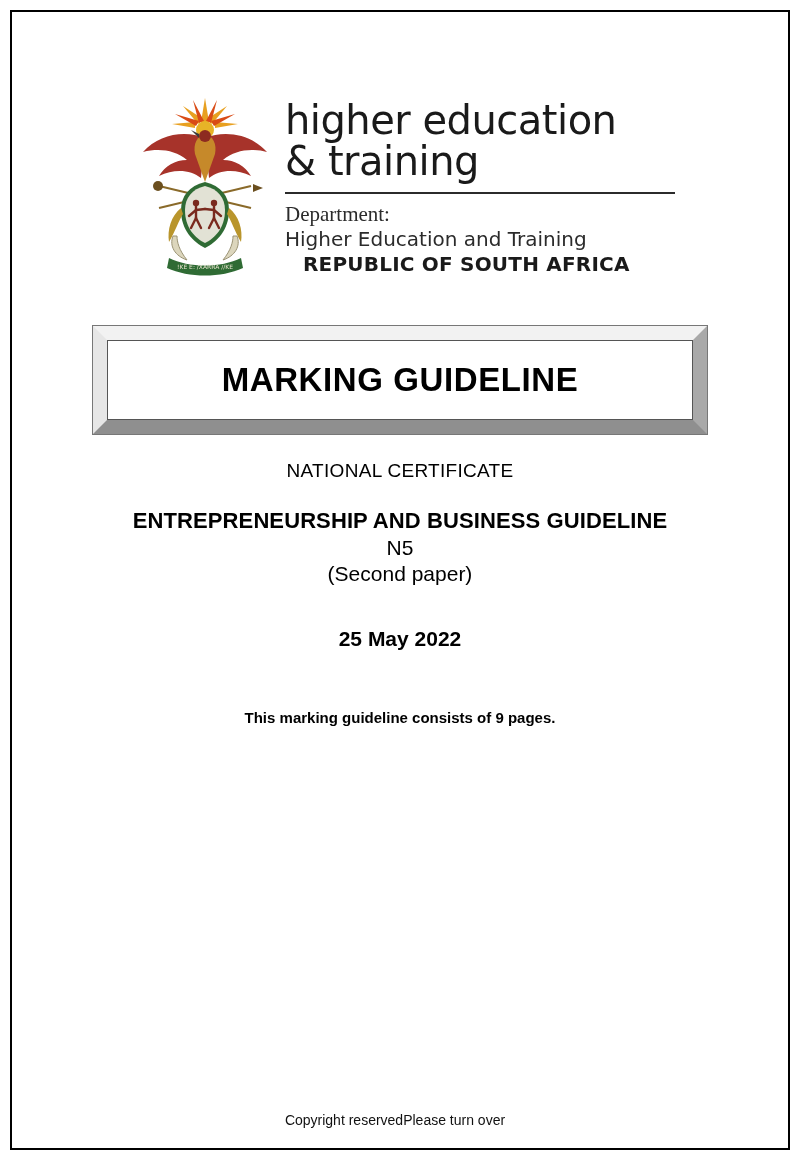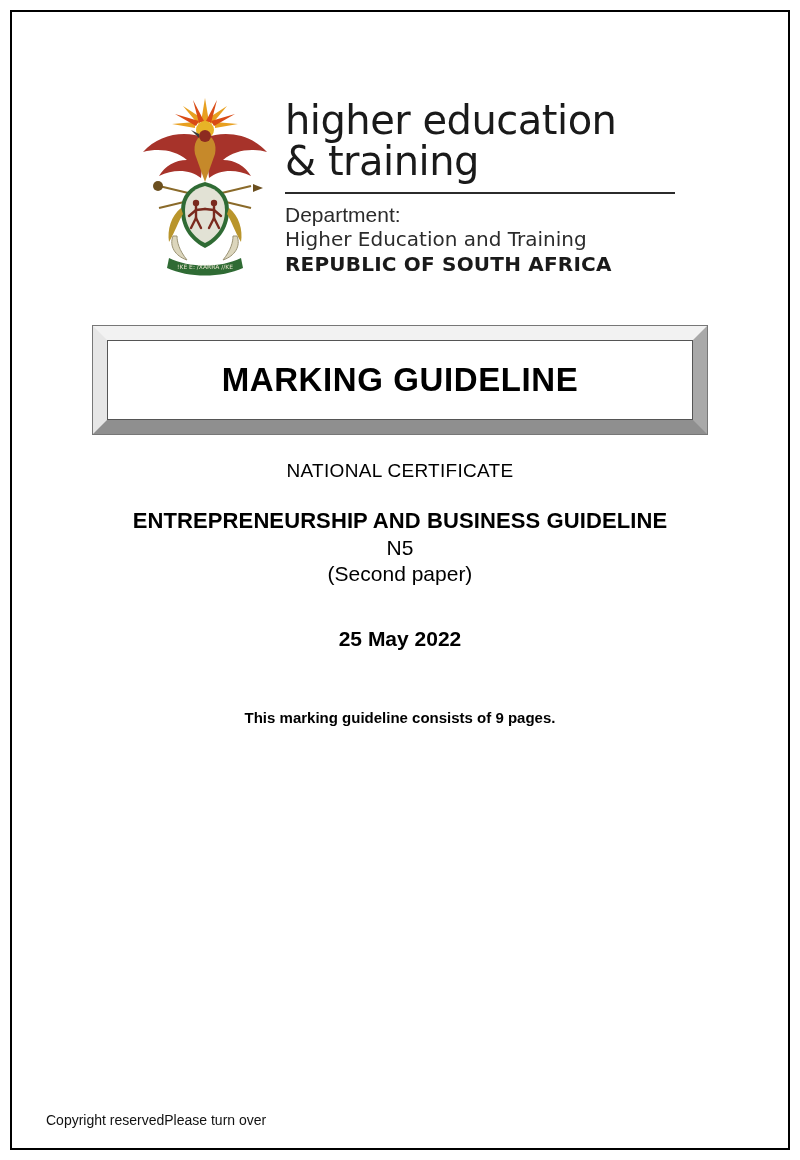--- a/index.html
+++ b/index.html
@@ -72,38 +72,39 @@
     color: #1a1a1a;
     font-weight: 400;
   }
 
   .dhet-rule {
     border-top: 2px solid #2b2b2b;
     margin: 10px 0 8px 0;
   }
 
   .dhet-sub1 {
-    font-family: Liberation Sans, sans-serif;
+    font-family: Liberation Serif, serif;
     font-size: 21px;
     color: #2b2b2b;
     line-height: 1.22;
   }
   .dhet-sub2 {
     font-family: "DejaVu Sans", sans-serif;
     font-size: 20px;
     color: #2b2b2b;
     line-height: 1.22;
   }
   .dhet-sub3 {
     font-family: "DejaVu Sans", sans-serif;
     font-size: 20px;
     color: #1a1a1a;
     font-weight: bold;
     line-height: 1.22;
     letter-spacing: 0.2px;
+    margin-left: 18px;
   }
 
   
   .title-plate-wrap {
     display: flex;
     justify-content: center;
     margin-top: 46px;
   }
   .title-plate {
     width: 614px;
@@ -164,21 +165,21 @@
     margin-top: 58px;
   }
 
   
   .footer {
     position: absolute;
     left: 36px;
     right: 46px;
     bottom: 22px;
     display: flex;
-    justify-content: flex-start;
+    justify-content: center;
     font-size: 14px;
     color: #111111;
   }
 </style>
 </head>
 <body>
 
 <div class="page">
   <div class="page-border"></div>
 

